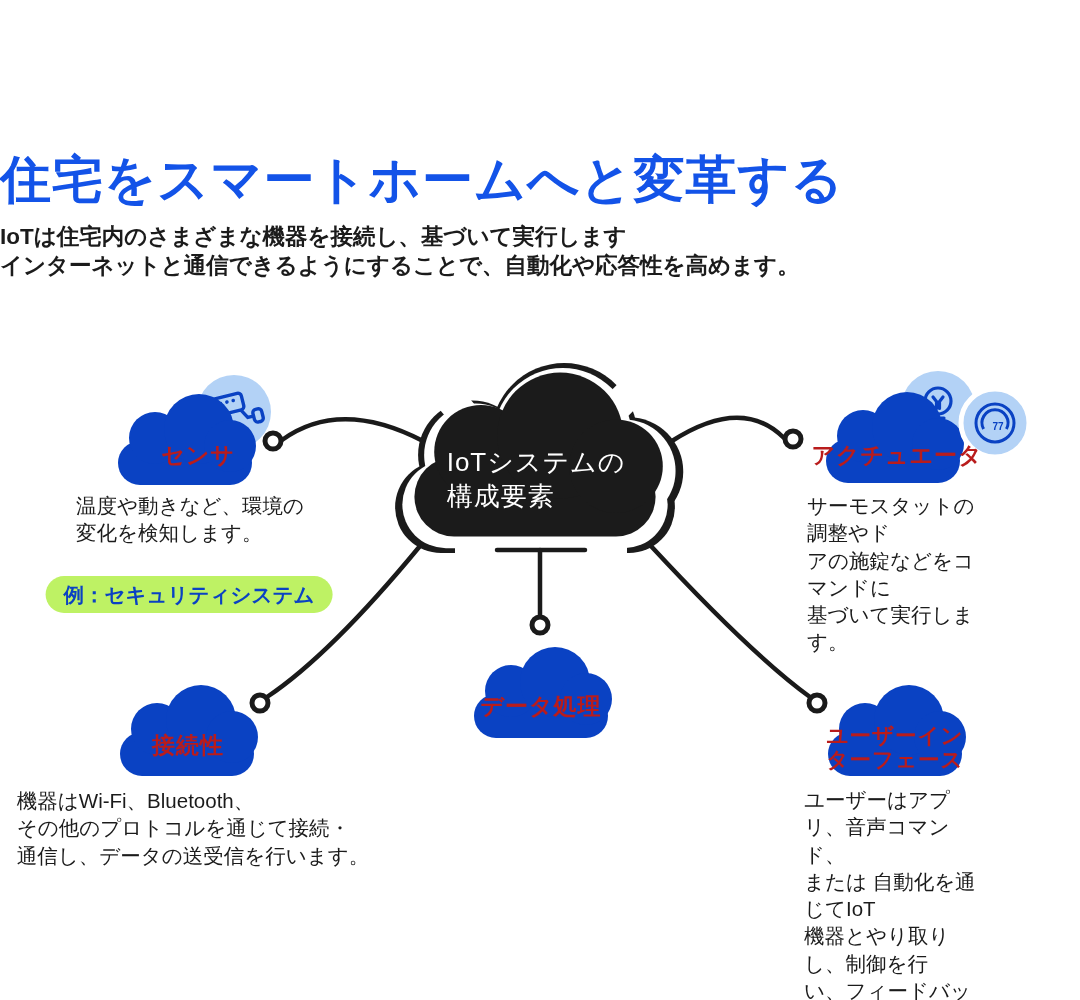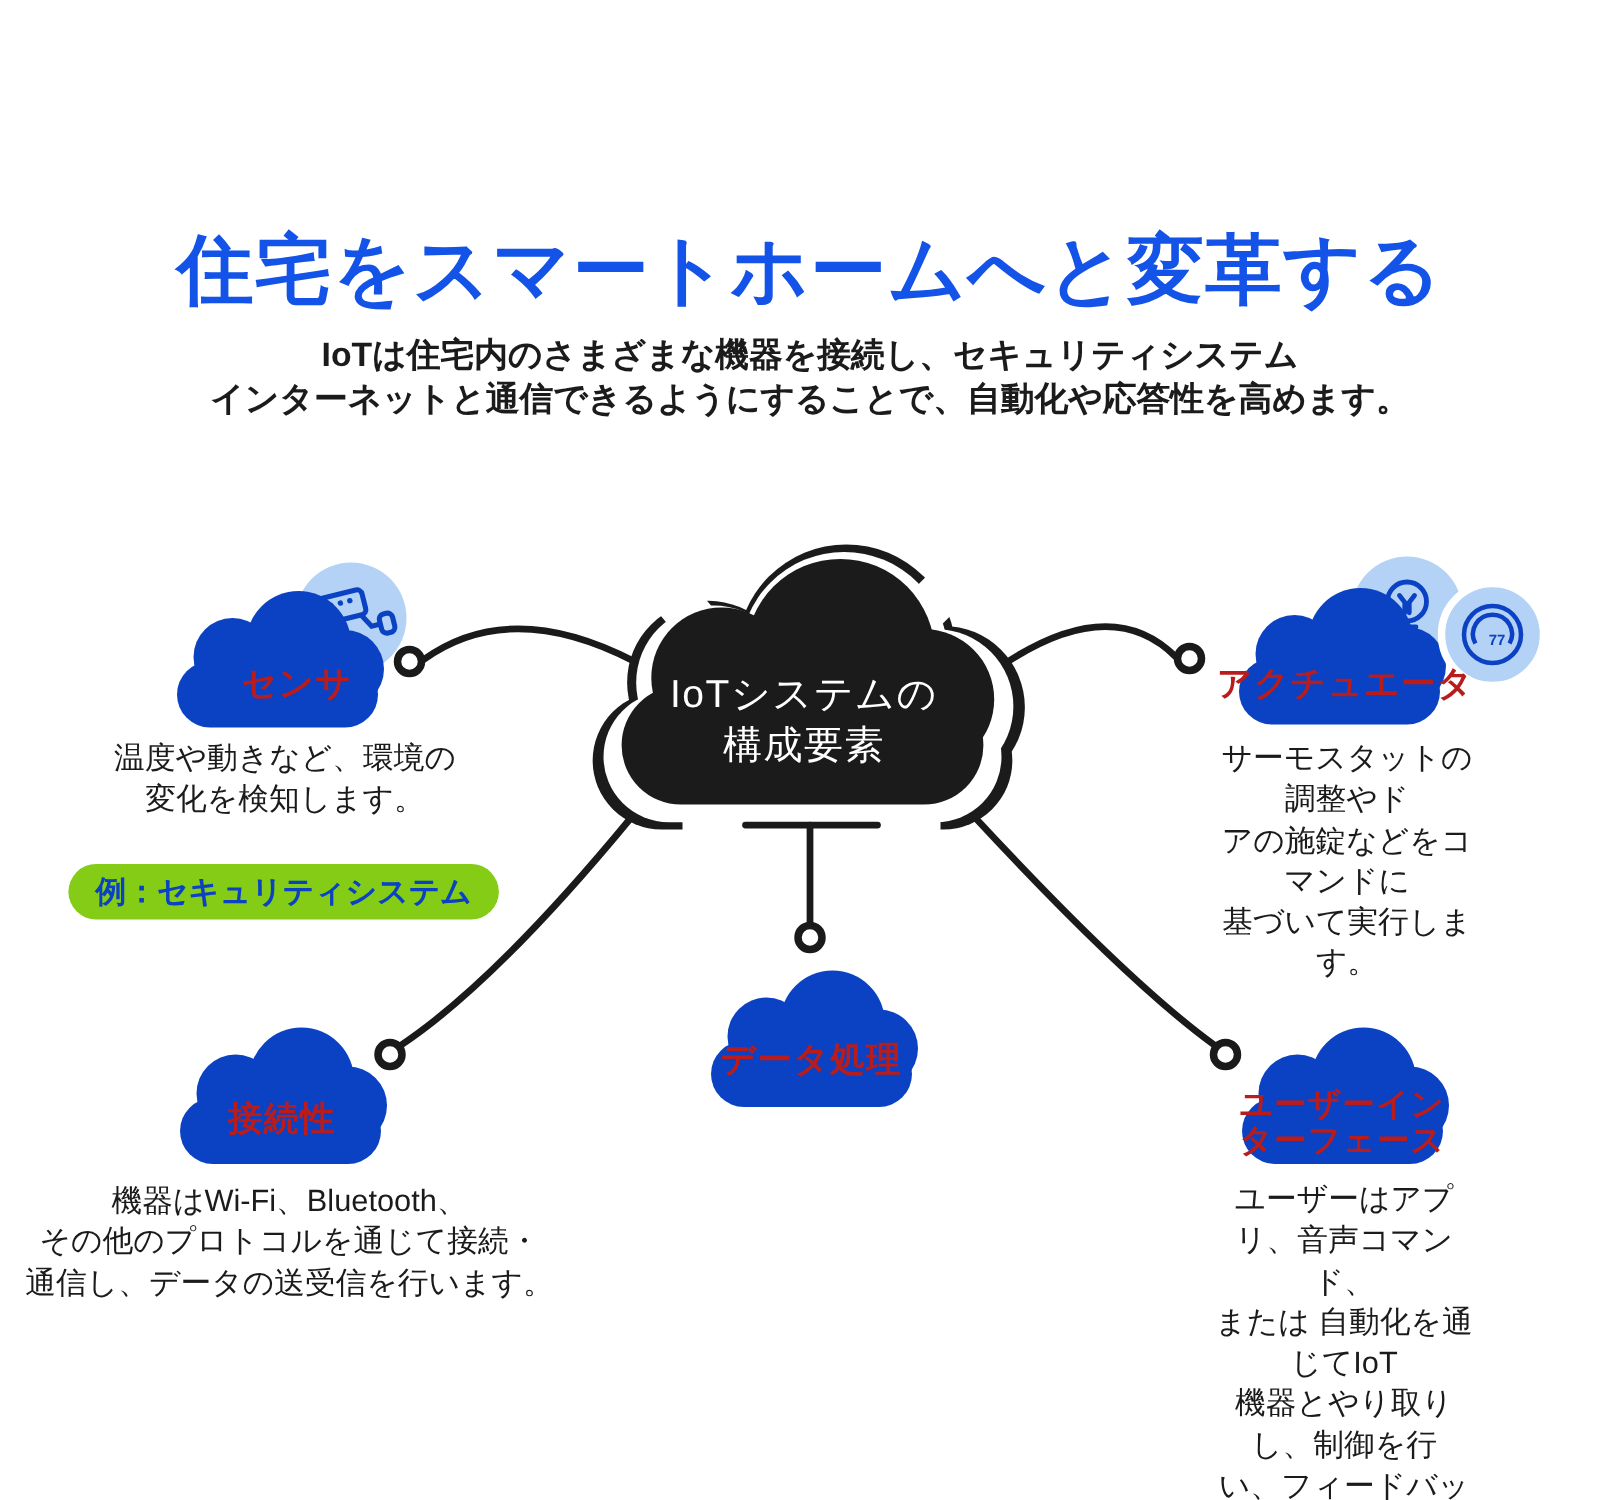--- a/index.html
+++ b/index.html
@@ -1,40 +1,40 @@
 <!DOCTYPE html>
 <html><head>
 <meta charset="utf-8">
 <style>
   html,body{margin:0;padding:0;background:#ffffff;}
   .canvas{
     position:relative;width:1080px;height:1000px;overflow:hidden;background:#ffffff;
     font-family:"Liberation Sans","DejaVu Sans",sans-serif;
   }
-  .abs{position:absolute;transform:translateX(-50%);text-align:center;white-space:pre-line;}
+  .abs{position:absolute;transform:translateX(-50%);white-space:pre-line;}
   .title{
     left:0;right:0;top:112px;transform:none;
     font-size:51px;font-weight:800;color:#1353e8;letter-spacing:1px;
   }
   .subtitle{
     left:0;right:0;top:199px;transform:none;
     font-size:22.5px;font-weight:600;color:#1b1b1b;line-height:1.32;
   }
   .center-label{
     color:#ffffff;font-size:26px;font-weight:400;line-height:1.3;letter-spacing:1px;
   }
   .cloud-label{
     color:#b91c1c;font-size:23px;font-weight:600;letter-spacing:1px;white-space:nowrap;
   }
   .cloud-label.two-line{white-space:pre-line;font-size:21.5px;line-height:1.12;}
   .desc{
     color:#1b1b1b;font-size:20.5px;font-weight:500;line-height:1.33;
   }
   .pill{
-    background:#84cc16;color:#0a42c3;font-weight:700;font-size:20.5px;line-height:1.22;
+    background:#bef264;color:#0a42c3;font-weight:700;font-size:20.5px;line-height:1.22;
     padding:6px 18px;border-radius:26px;white-space:pre-line;
   }
   svg{position:absolute;left:0;top:0;}
 </style>
 </head>
 <body>
 
 <div class="canvas">
 
   <svg width="1080" height="1000" viewBox="0 0 1080 1000">
@@ -113,21 +113,21 @@
       <circle cx="995" cy="423" r="34" fill="#b3d2f6" stroke="#ffffff" stroke-width="5"></circle>
       <g stroke="#0a42c3" stroke-width="3" fill="none">
         <circle cx="995" cy="423" r="19"></circle>
         <path d="M 983.6 429 A 13 13 0 1 1 1006.4 429"></path>
       </g>
       <text x="998" y="430" font-size="10" font-weight="bold" fill="#0a42c3" text-anchor="middle">77</text>
     </g>
   </svg>
 
   <h1 class="title abs">住宅をスマートホームへと変革する</h1>
-  <p class="subtitle abs">IoTは住宅内のさまざまな機器を接続し、セキュリティシステム
+  <p class="subtitle abs">IoTは住宅内のさまざまな機器を接続し、基づいて実行します
 インターネットと通信できるようにすることで、自動化や応答性を高めます。</p>
 
   <div class="abs center-label" style="left:536px;top:446px;">IoTシステムの
 構成要素</div>
 
   <div class="abs cloud-label" style="left:198px;top:440px;">センサ</div>
   <div class="abs desc" style="left:190px;top:492px;">温度や動きなど、環境の
 変化を検知します。</div>
   <div class="abs" style="left:189px;top:558px;">
     <span class="pill" style="display:inline-block;">例：セキュリティシステム</span>

